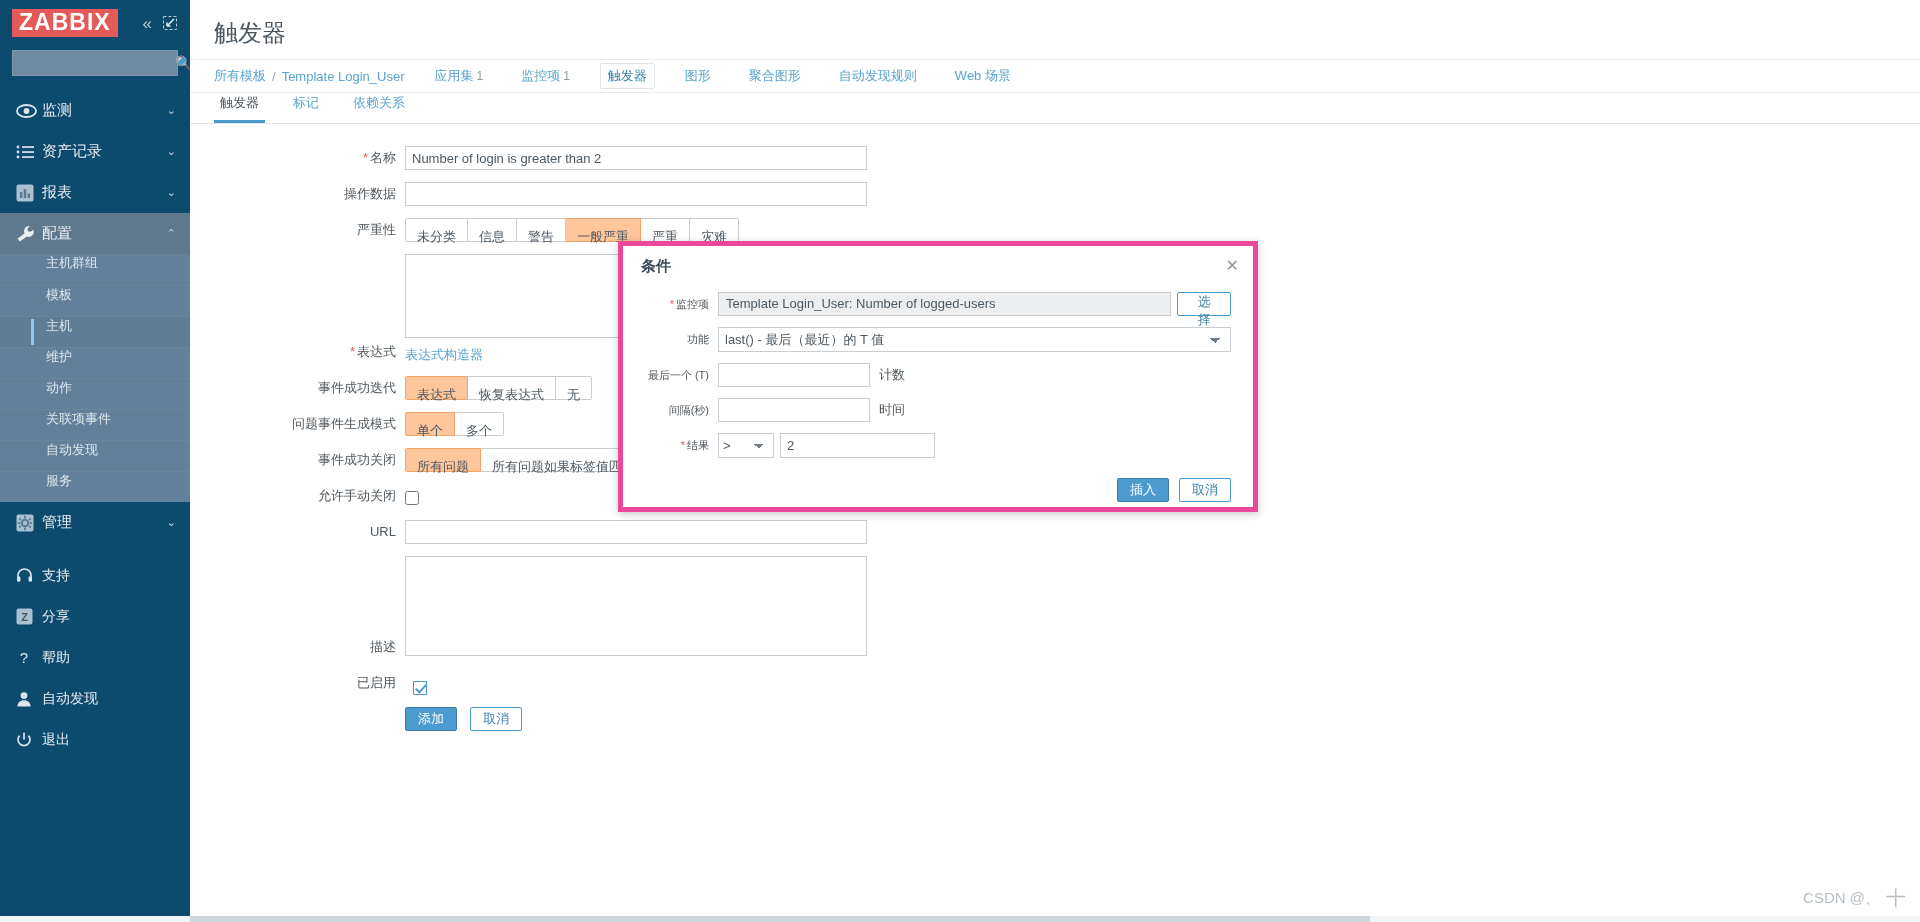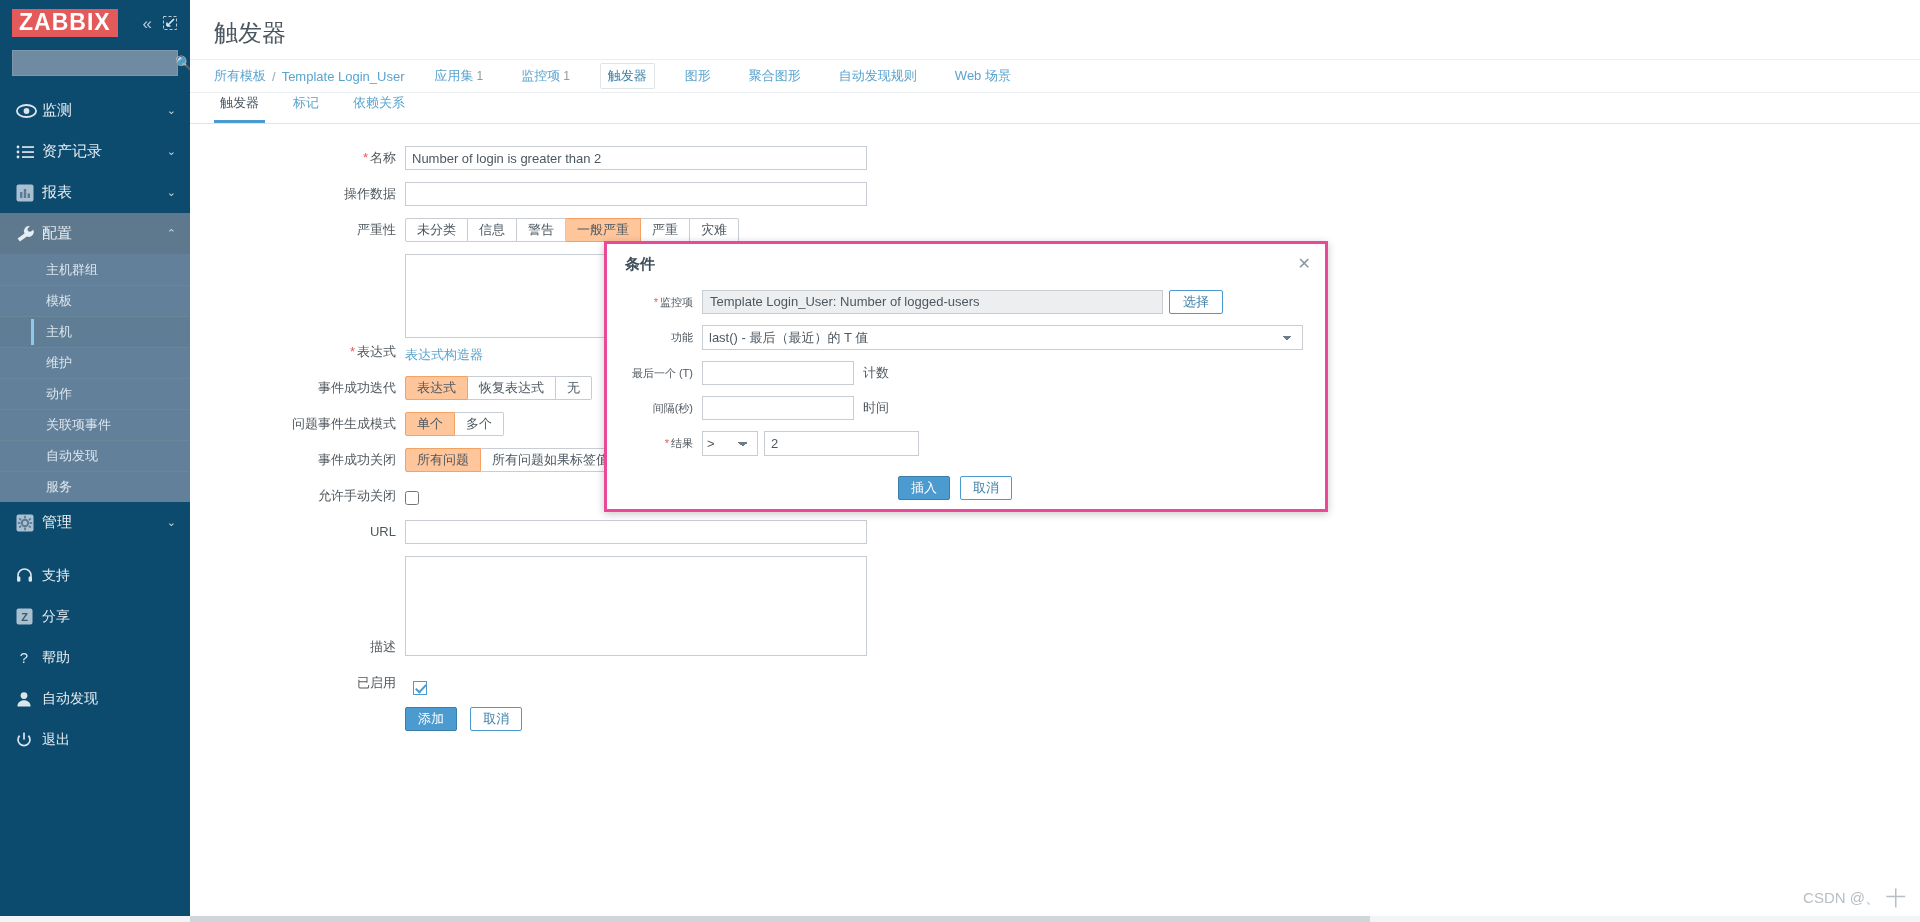--- a/index.html
+++ b/index.html
@@ -68,21 +68,21 @@
     color: #dbe5ec;
   }
   .nav-item .nav-label { flex: 1; }
   .nav-item .chev {
     margin-right: 14px; color: #c7d6e0; font-size: 11px;
   }
   .nav-item.active { background: #5e798d; }
 
   .submenu { background: #5d7d95; }
   .submenu .sub-item {
-    height: 31px; display: flex; align-items: center;
+    height: 31px; display: flex; align-items: flex-start;
     padding-left: 46px; font-size: 13px;
     color: #dbe6ee; cursor: pointer;
     border-top: 1px solid #6a8699;
     background: #63809a;
     position: relative;
   }
   .submenu .sub-item:first-child { border-top: none; }
   .submenu .sub-item.sel { background: #5f7e96; }
   .submenu .sub-item.sel::before {
     content: ""; position: absolute; left: 31px; top: 2px; bottom: 2px;
@@ -148,21 +148,21 @@
     width: 462px; height: 24px; border: 1px solid #c7cdd2;
     background: #fff; color: #4c5861; font-size: 13px;
     padding: 0 6px; font-family: inherit; outline: none;
   }
   .inp::placeholder { color: #4c5861; }
 
   .sevgroup { display: flex; }
   .sevbtn {
     height: 24px; border: 1px solid #c7cdd2; border-left: none;
     background: #fff; color: #4c5861; font-size: 13px;
-    padding: 0 11px; cursor: pointer; line-height: 22px;
+    padding: 7px 11px; cursor: pointer; line-height: 22px;
     font-family: inherit;
   }
   .sevbtn:first-child { border-left: 1px solid #c7cdd2; border-radius: 2px 0 0 2px; }
   .sevbtn:last-child { border-radius: 0 2px 2px 0; }
   .sevbtn.sel { background: #ffc59b; border-color: #f5a365; }
 
   .expr-wrap { display: flex; align-items: flex-start; }
   .expr-area {
     width: 462px; height: 84px;
     border: 1px solid #c7cdd2; background: #fff;
@@ -198,24 +198,24 @@
     content: "";
     position: absolute; left: 4px; top: 0px;
     width: 4px; height: 9px;
     border: solid #4b9ad0; border-width: 0 2px 2px 0;
     transform: rotate(43deg);
   }
 
   
   .modal {
     position: absolute;
-    left: 414px; top: 241px;
-    width: 724px; height: 271px;
+    left: 428px; top: 241px;
+    width: 640px; height: 271px;
     background: #ffffff;
-    border: 3px solid #ec4899;
+    border: 5px solid #ec4899;
     box-shadow: 0 2px 8px rgba(0,0,0,0.22);
     z-index: 40;
   }
   .modal-head {
     height: 40px; display: flex; align-items: center;
     padding: 0 14px 0 18px;
   }
   .modal-title { font-size: 15px; font-weight: bold; color: #3c4b57; }
   .modal-close {
     margin-left: auto; color: #8a97a0; font-size: 16px; cursor: pointer;
@@ -265,21 +265,21 @@
     background-position: calc(100% - 14px) 10px, calc(100% - 9px) 10px;
     background-size: 5px 5px, 5px 5px;
     background-repeat: no-repeat;
   }
   .m-res {
     width: 155px; height: 25px; border: 1px solid #c7cdd2; background: #fff;
     color: #4c5861; font-size: 13px; padding: 0 6px; margin-left: 6px;
     font-family: inherit; outline: none;
   }
   .modal-foot {
-    display: flex; justify-content: center; gap: 10px;
+    display: flex; justify-content: flex-end; gap: 10px;
     padding: 9px 22px 0 0;
   }
 
   
   .watermark {
     position: absolute; right: 14px; bottom: 10px;
     color: #b7bfc4; font-size: 15px;
     display: flex; align-items: center; gap: 6px;
   }
   .wm-plus { font-size: 20px; color: #b7bfc4; }

